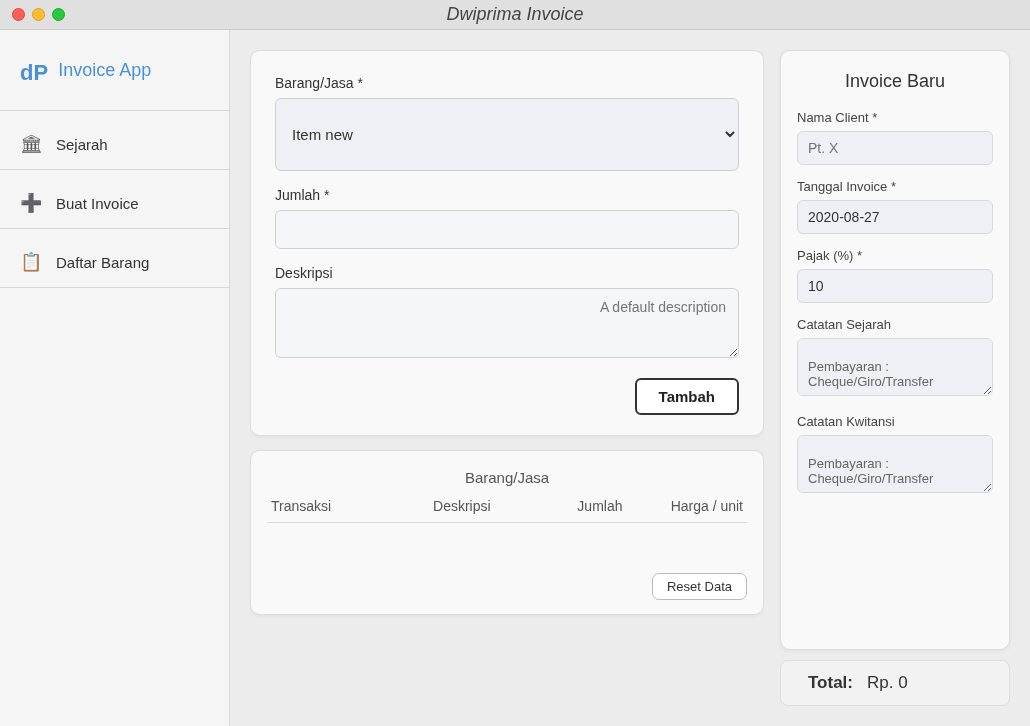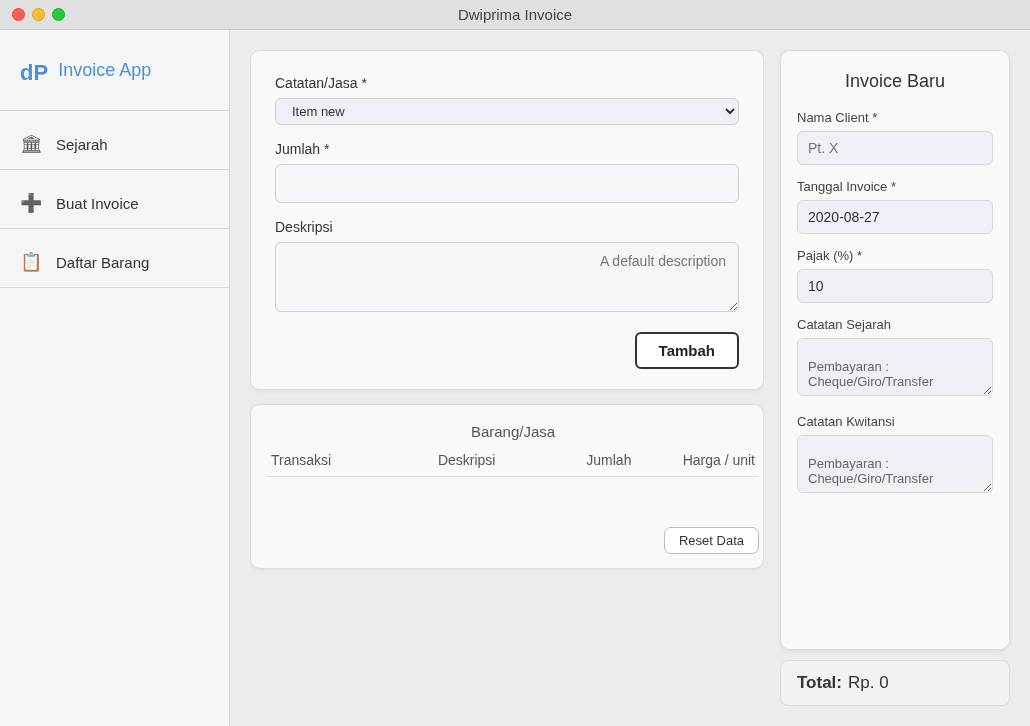--- a/index.html
+++ b/index.html
@@ -19,22 +19,23 @@
       height: 30px;
       background: #e0e0e0;
       display: flex;
       align-items: center;
       justify-content: center;
       position: relative;
       border-bottom: 1px solid #c8c8c8;
       flex-shrink: 0;
     }
     .titlebar-title {
-      font-size: 15px;
+      font-size: 18px;
       color: #444;
+      font-style: italic;
     }
     .traffic-lights {
       position: absolute;
       left: 12px;
       display: flex;
       gap: 7px;
       align-items: center;
     }
     .traffic-light {
       width: 13px;
@@ -131,25 +132,25 @@
     }
     .form-label {
       font-size: 14px;
       color: #333;
       margin-bottom: 7px;
       display: block;
     }
 
     .form-select {
       width: 100%;
-      padding: 4px 12px;
+      padding: 26px 12px;
       border: 1px solid #d0d0d0;
       border-radius: 6px;
       background: #eef0f5;
-      font-size: 13px;
+      font-size: 15px;
       color: #333;
       appearance: auto;
       outline: none;
     }
 
     .form-input-number {
       width: 100%;
       padding: 10px 12px;
       border: 1px solid #d0d0d0;
       border-radius: 6px;
@@ -184,21 +185,21 @@
       font-size: 15px;
       font-weight: bold;
       cursor: pointer;
       color: #222;
     }
 
     
     .table-card {
       background: #f9f9f9;
       border-radius: 10px;
-      padding: 18px 4px 14px 16px;
+      padding: 18px 16px 14px 16px;
       border: 1px solid #ddd;
       box-shadow: 0 1px 4px rgba(0,0,0,0.06);
     }
     .table-title {
       text-align: center;
       font-size: 15px;
       color: #555;
       margin-bottom: 12px;
     }
     .table-headers {
@@ -286,24 +287,24 @@
       margin-bottom: 14px;
       resize: vertical;
       height: 58px;
       outline: none;
       font-family: inherit;
     }
 
     .total-bar {
       background: #f2f2f2;
       border-radius: 8px;
-      padding: 12px 16px;
+      padding: 12px 27px;
       display: flex;
       align-items: center;
-      gap: 6px;
+      gap: 14px;
       margin-top: 10px;
       border: 1px solid #ddd;
     }
     .total-label {
       font-size: 17px;
       font-weight: bold;
       color: #333;
     }
     .total-value {
       font-size: 17px;
@@ -347,21 +348,21 @@
     </div>
     <div class="sidebar-divider"></div>
   </div>
 
   <div class="main">
 
     <div class="left-panel">
 
       <div class="form-card">
         <div class="form-group">
-          <label class="form-label">Catatan/Jasa *</label>
+          <label class="form-label">Barang/Jasa *</label>
           <select class="form-select">
             <option>Item new</option>
           </select>
         </div>
         <div class="form-group">
           <label class="form-label">Jumlah *</label>
           <input type="number" class="form-input-number" value="" style="">
         </div>
         <div class="form-group">
           <label class="form-label">Deskripsi</label>

